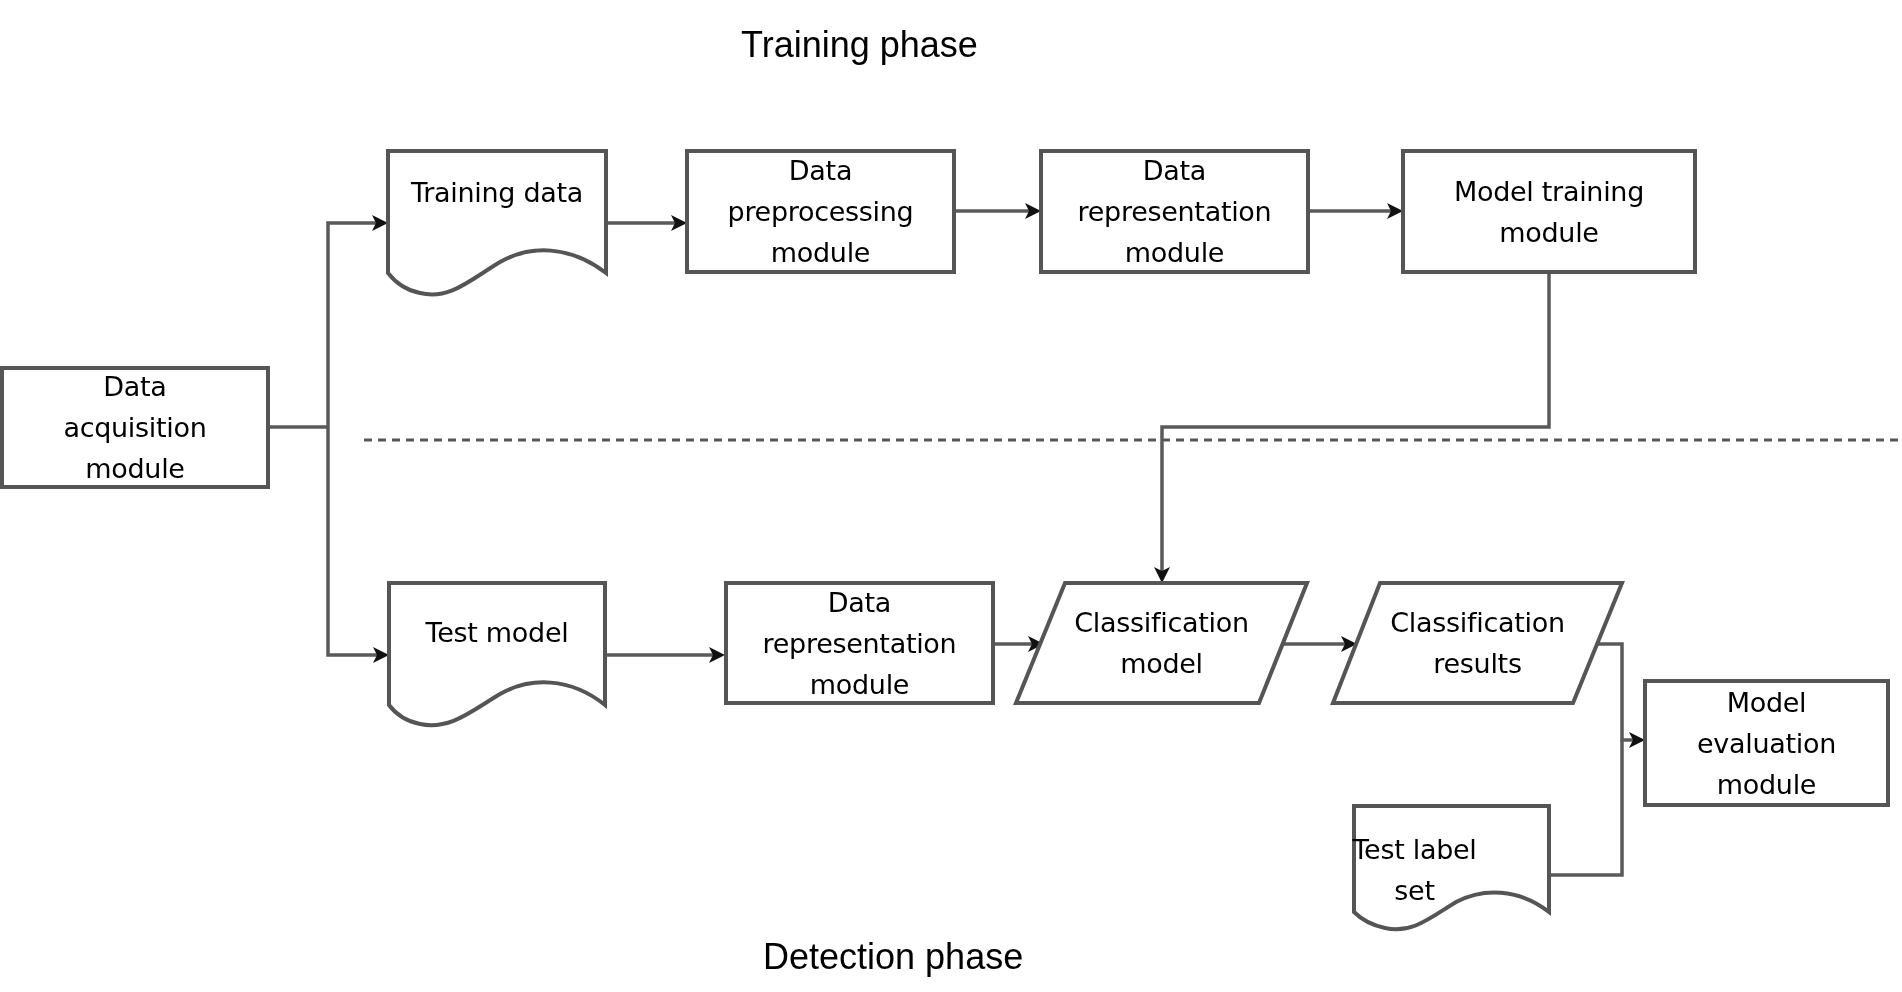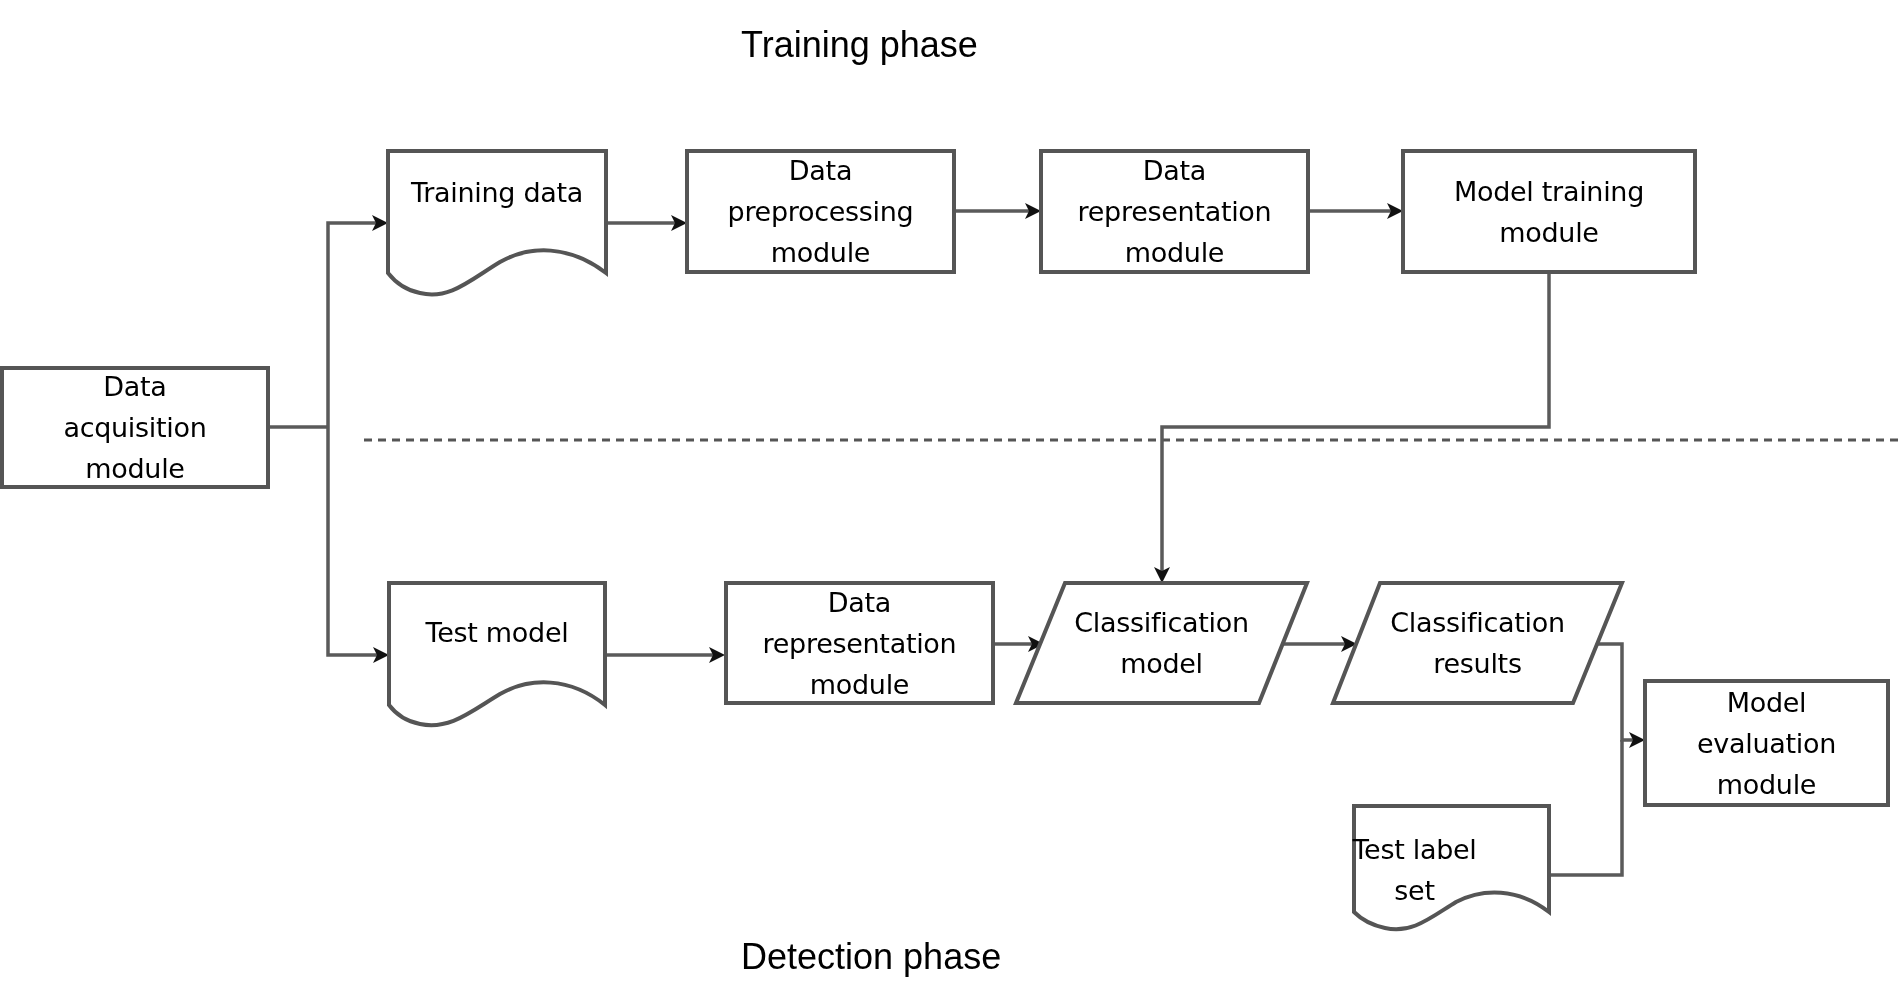--- a/index.html
+++ b/index.html
@@ -63,21 +63,21 @@
     <path class="shape" d="M389,583 L605,583 L605,705 C570,677 530,677 500,694 C470,712 450,730 420,724 C405,721 395,713 389,705 Z"></path>
     <rect class="shape" x="726" y="583" width="267" height="120"></rect>
     <polygon class="shape" points="1065,583 1307,583 1259,703 1016,703"></polygon>
     <polygon class="shape" points="1380,583 1622,583 1573,703 1333,703"></polygon>
     <rect class="shape" x="1645" y="681" width="243" height="124"></rect>
     <path class="shape" d="M1354,806 L1549,806 L1549,912 C1518,888 1483,888 1456,902 C1430,918 1412,934 1385,928 C1371,925 1361,919 1354,912 Z"></path>
   </g>
 </svg>
 
 <div class="phase-title" style="left:741px; top:25px;">Training phase</div>
-<div class="phase-title" style="left:741px; top:937px;">Detection phase</div>
+<div class="phase-title" style="left:763px; top:937px;">Detection phase</div>
 
 <div class="node-label" style="left:2px; top:368px; width:266px; height:119px;">Data
 acquisition
 module</div>
 <div class="node-label" style="left:388px; top:164px; width:218px; height:56px;text-align:center;">Training data</div>
 <div class="node-label" style="left:687px; top:151px; width:267px; height:121px;">Data
 preprocessing
 module</div>
 <div class="node-label" style="left:1041px; top:151px; width:267px; height:121px;">Data
 representation

